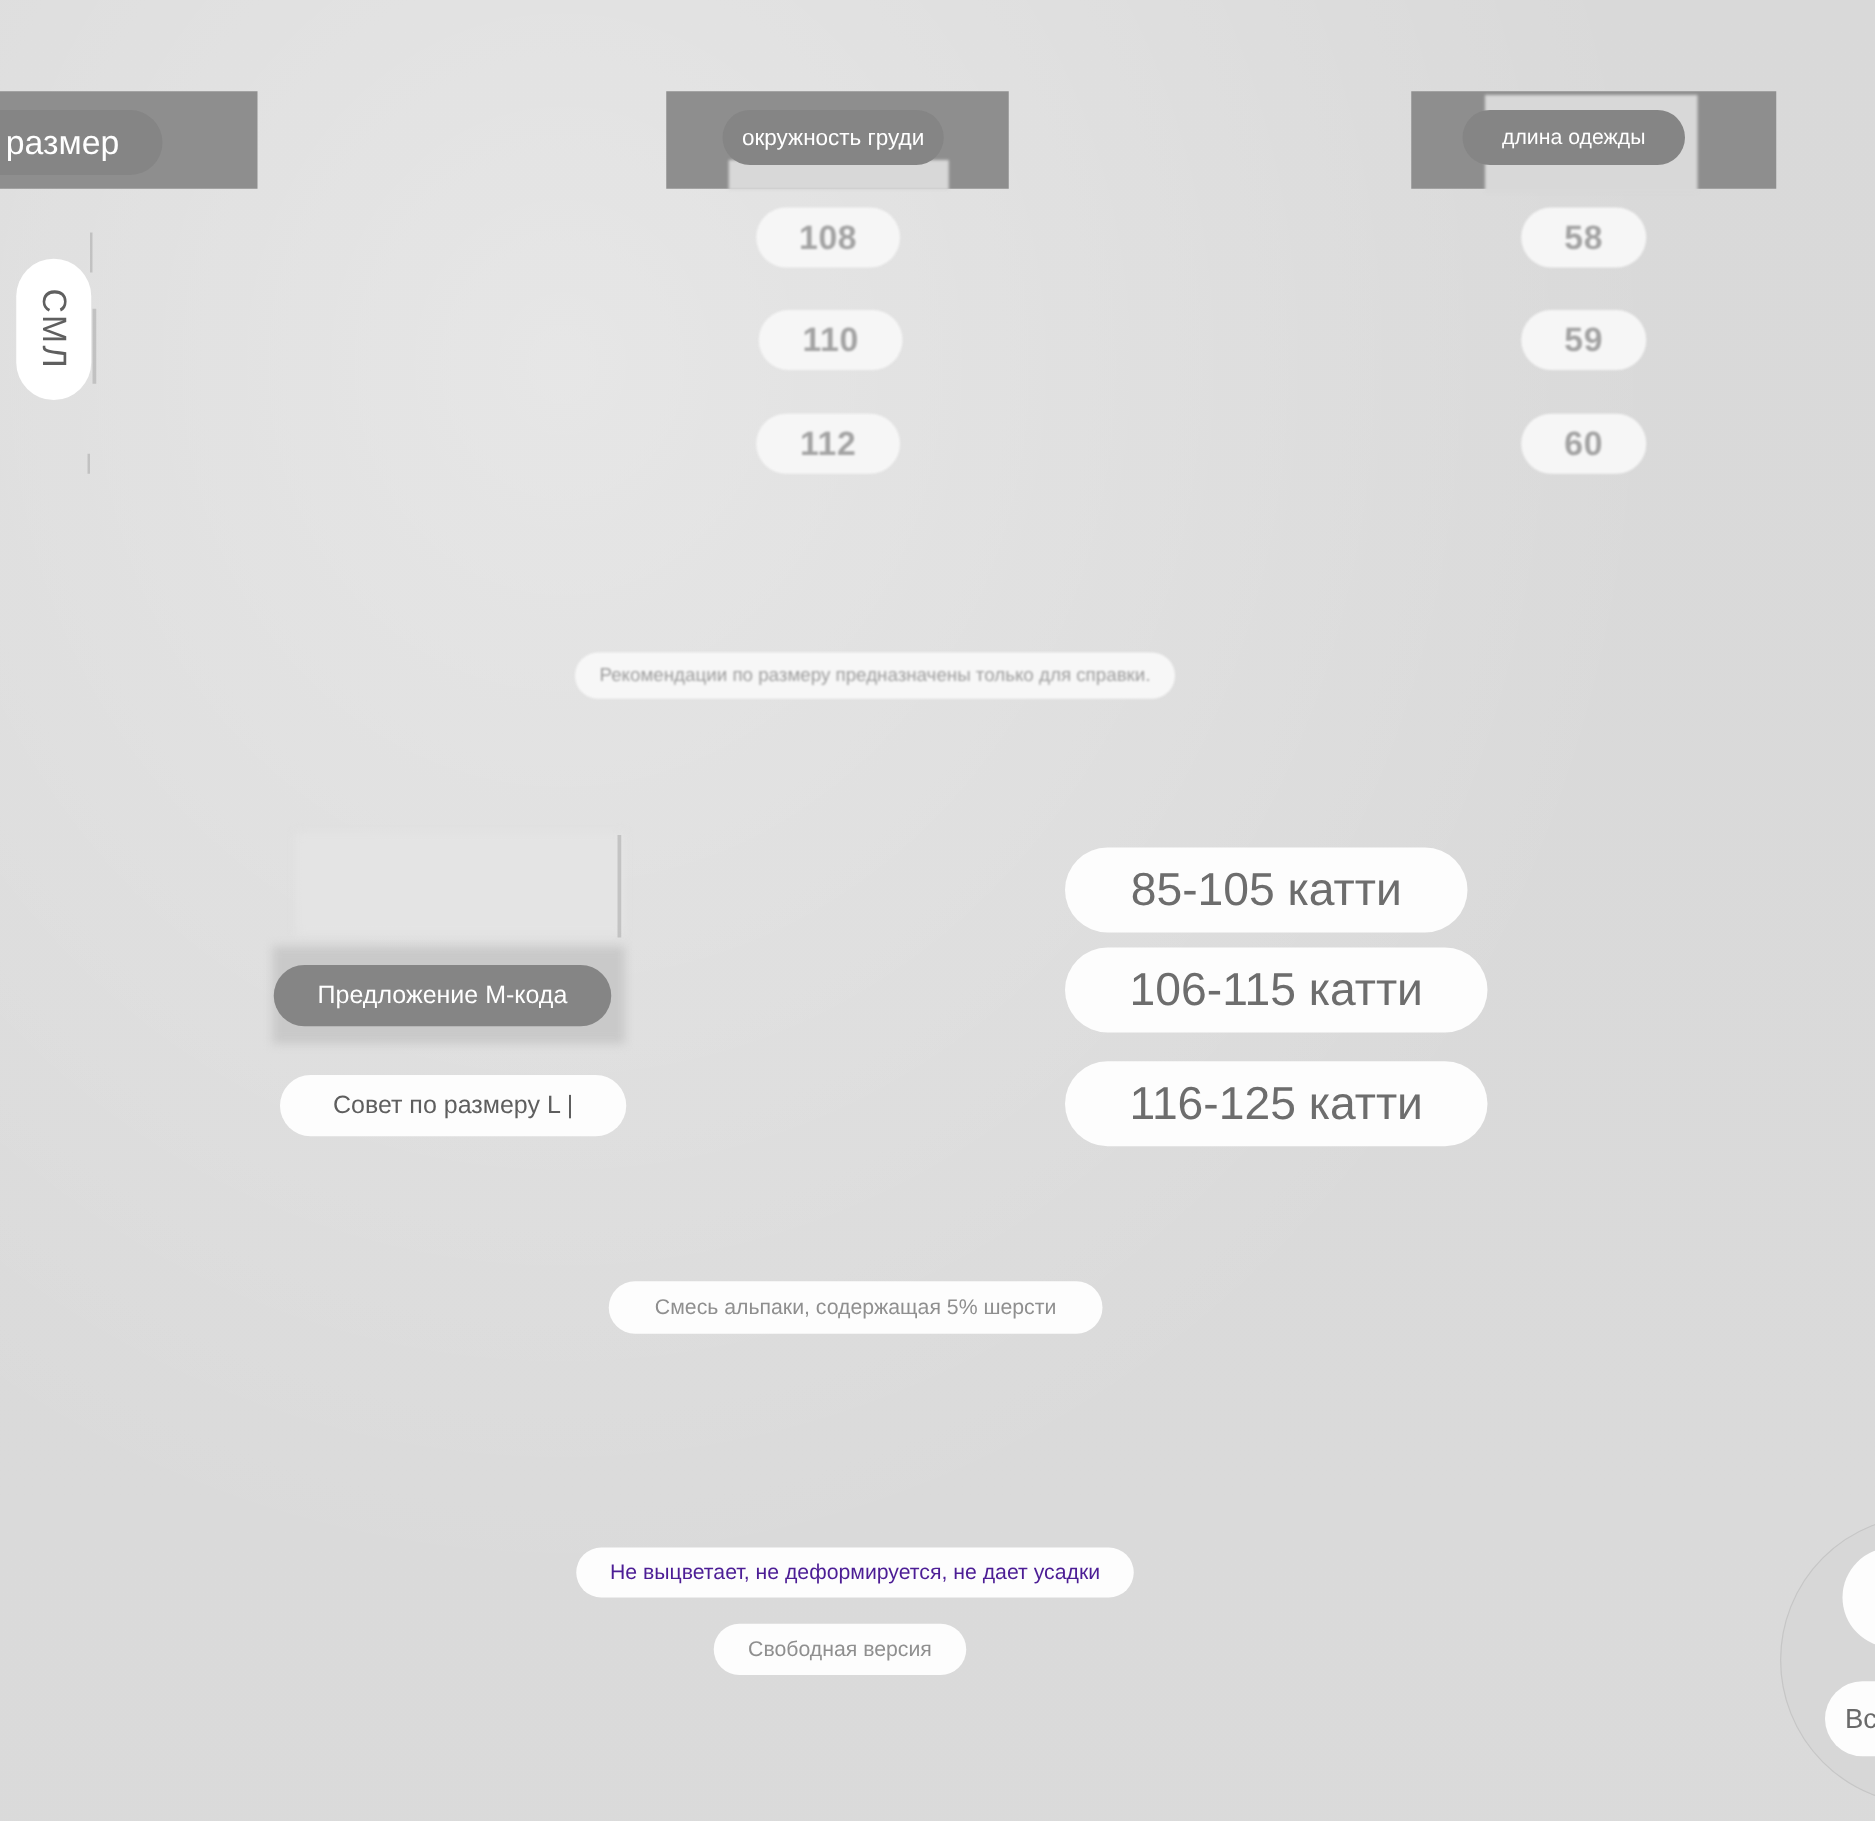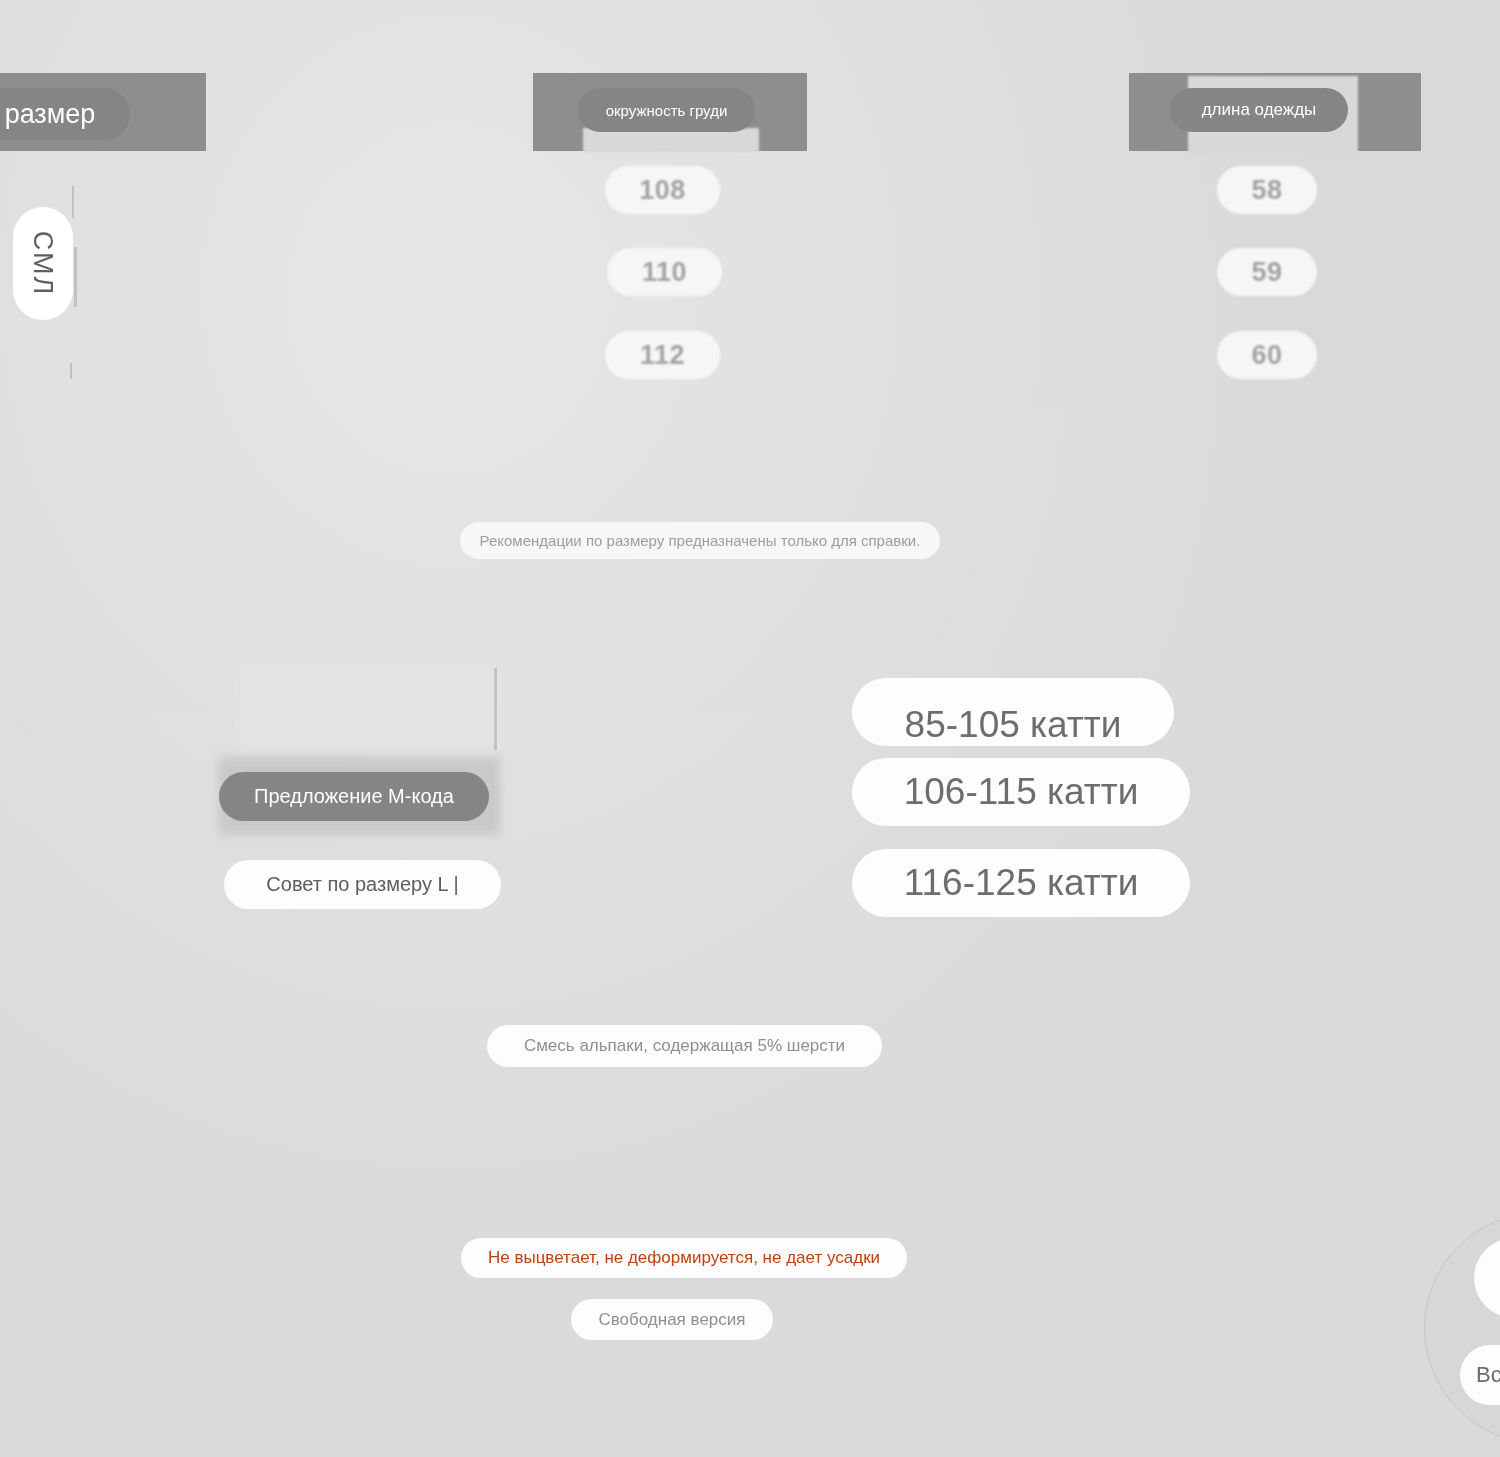--- a/index.html
+++ b/index.html
@@ -126,21 +126,21 @@
   <div class="abs hdr-bar soft" style="left:533px; top:73px; width:274px; height:78px;"></div>
 
   <div class="abs hdr-bar soft" style="left:1129px; top:73px; width:292px; height:78px;"></div>
   <div class="abs hdr-bar-light" style="left:1188px; top:76px; width:170px; height:78px;"></div>
   <div class="abs hdr-bar-light" style="left:583px; top:128px; width:176px; height:24px;"></div>
 
   <div class="pill pill-grey" style="left:-30px; top:88px; width:160px; height:52px; font-size:27px;">
     <span>размер</span>
   </div>
 
-  <div class="pill pill-grey" style="left:578px; top:88px; width:177px; height:44px; font-size:15px;">
+  <div class="pill pill-grey" style="left:578px; top:88px; width:177px; height:44px; font-size:18px;">
     <span>окружность груди</span>
   </div>
 
   <div class="pill pill-grey" style="left:1170px; top:88px; width:178px; height:44px; font-size:17px;">
     <span>длина одежды</span>
   </div>
 
   <div class="hairline" style="left:72px; top:186px; width:2px; height:32px;"></div>
   <div class="hairline" style="left:74px; top:247px; width:3px; height:60px;"></div>
   <div class="hairline" style="left:70px; top:363px; width:2px; height:16px;"></div>
@@ -177,34 +177,34 @@
   <div class="hairline" style="left:494px; top:668px; width:3px; height:82px;"></div>
   <div class="smudge smudge-dark" style="left:218px; top:757px; width:282px; height:78px;"></div>
 
   <div class="pill pill-grey" style="left:219px; top:772px; width:270px; height:49px; font-size:20px;">
     <span>Предложение М-кода</span>
   </div>
   <div class="pill pill-white" style="left:224px; top:860px; width:277px; height:49px; font-size:20px; color:#5e5e5e;">
     <span>Совет по размеру L |</span>
   </div>
 
-  <div class="pill pill-white" style="left:852px; top:678px; width:322px; height:68px; font-size:37px; color:#6d6d6d;align-items:flex-end;">
+  <div class="pill pill-white" style="left:852px; top:678px; width:322px; height:68px; font-size:37px; color:#6d6d6d;">
     <span>85-105 катти</span>
   </div>
   <div class="pill pill-white" style="left:852px; top:758px; width:338px; height:68px; font-size:37px; color:#6d6d6d;">
     <span>106-115 катти</span>
   </div>
   <div class="pill pill-white" style="left:852px; top:849px; width:338px; height:68px; font-size:37px; color:#6d6d6d;">
     <span>116-125 катти</span>
   </div>
 
   <div class="pill pill-white" style="left:487px; top:1025px; width:395px; height:42px; font-size:17px; color:#8f8f8f;">
     <span>Смесь альпаки, содержащая 5% шерсти</span>
   </div>
-  <div class="pill pill-white" style="left:461px; top:1238px; width:446px; height:40px; font-size:17px; color:#c2410c;">
+  <div class="pill pill-white" style="left:461px; top:1238px; width:446px; height:40px; font-size:17px; color:#4c1d95;">
     <span>Не выцветает, не деформируется, не дает усадки</span>
   </div>
   <div class="pill pill-white" style="left:571px; top:1299px; width:202px; height:41px; font-size:17px; color:#8f8f8f;">
     <span>Свободная версия</span>
   </div>
 
   <div class="circle-cut" style="left:1424px; top:1212px; width:230px; height:230px;"></div>
   <div class="pill pill-white" style="left:1474px; top:1238px; width:120px; height:80px; font-size:22px;"></div>
   <div class="pill pill-white" style="left:1460px; top:1345px; width:130px; height:60px; font-size:22px; color:#6a6a6a; justify-content:flex-start; padding-left:16px;">
     <span>Вс</span>

